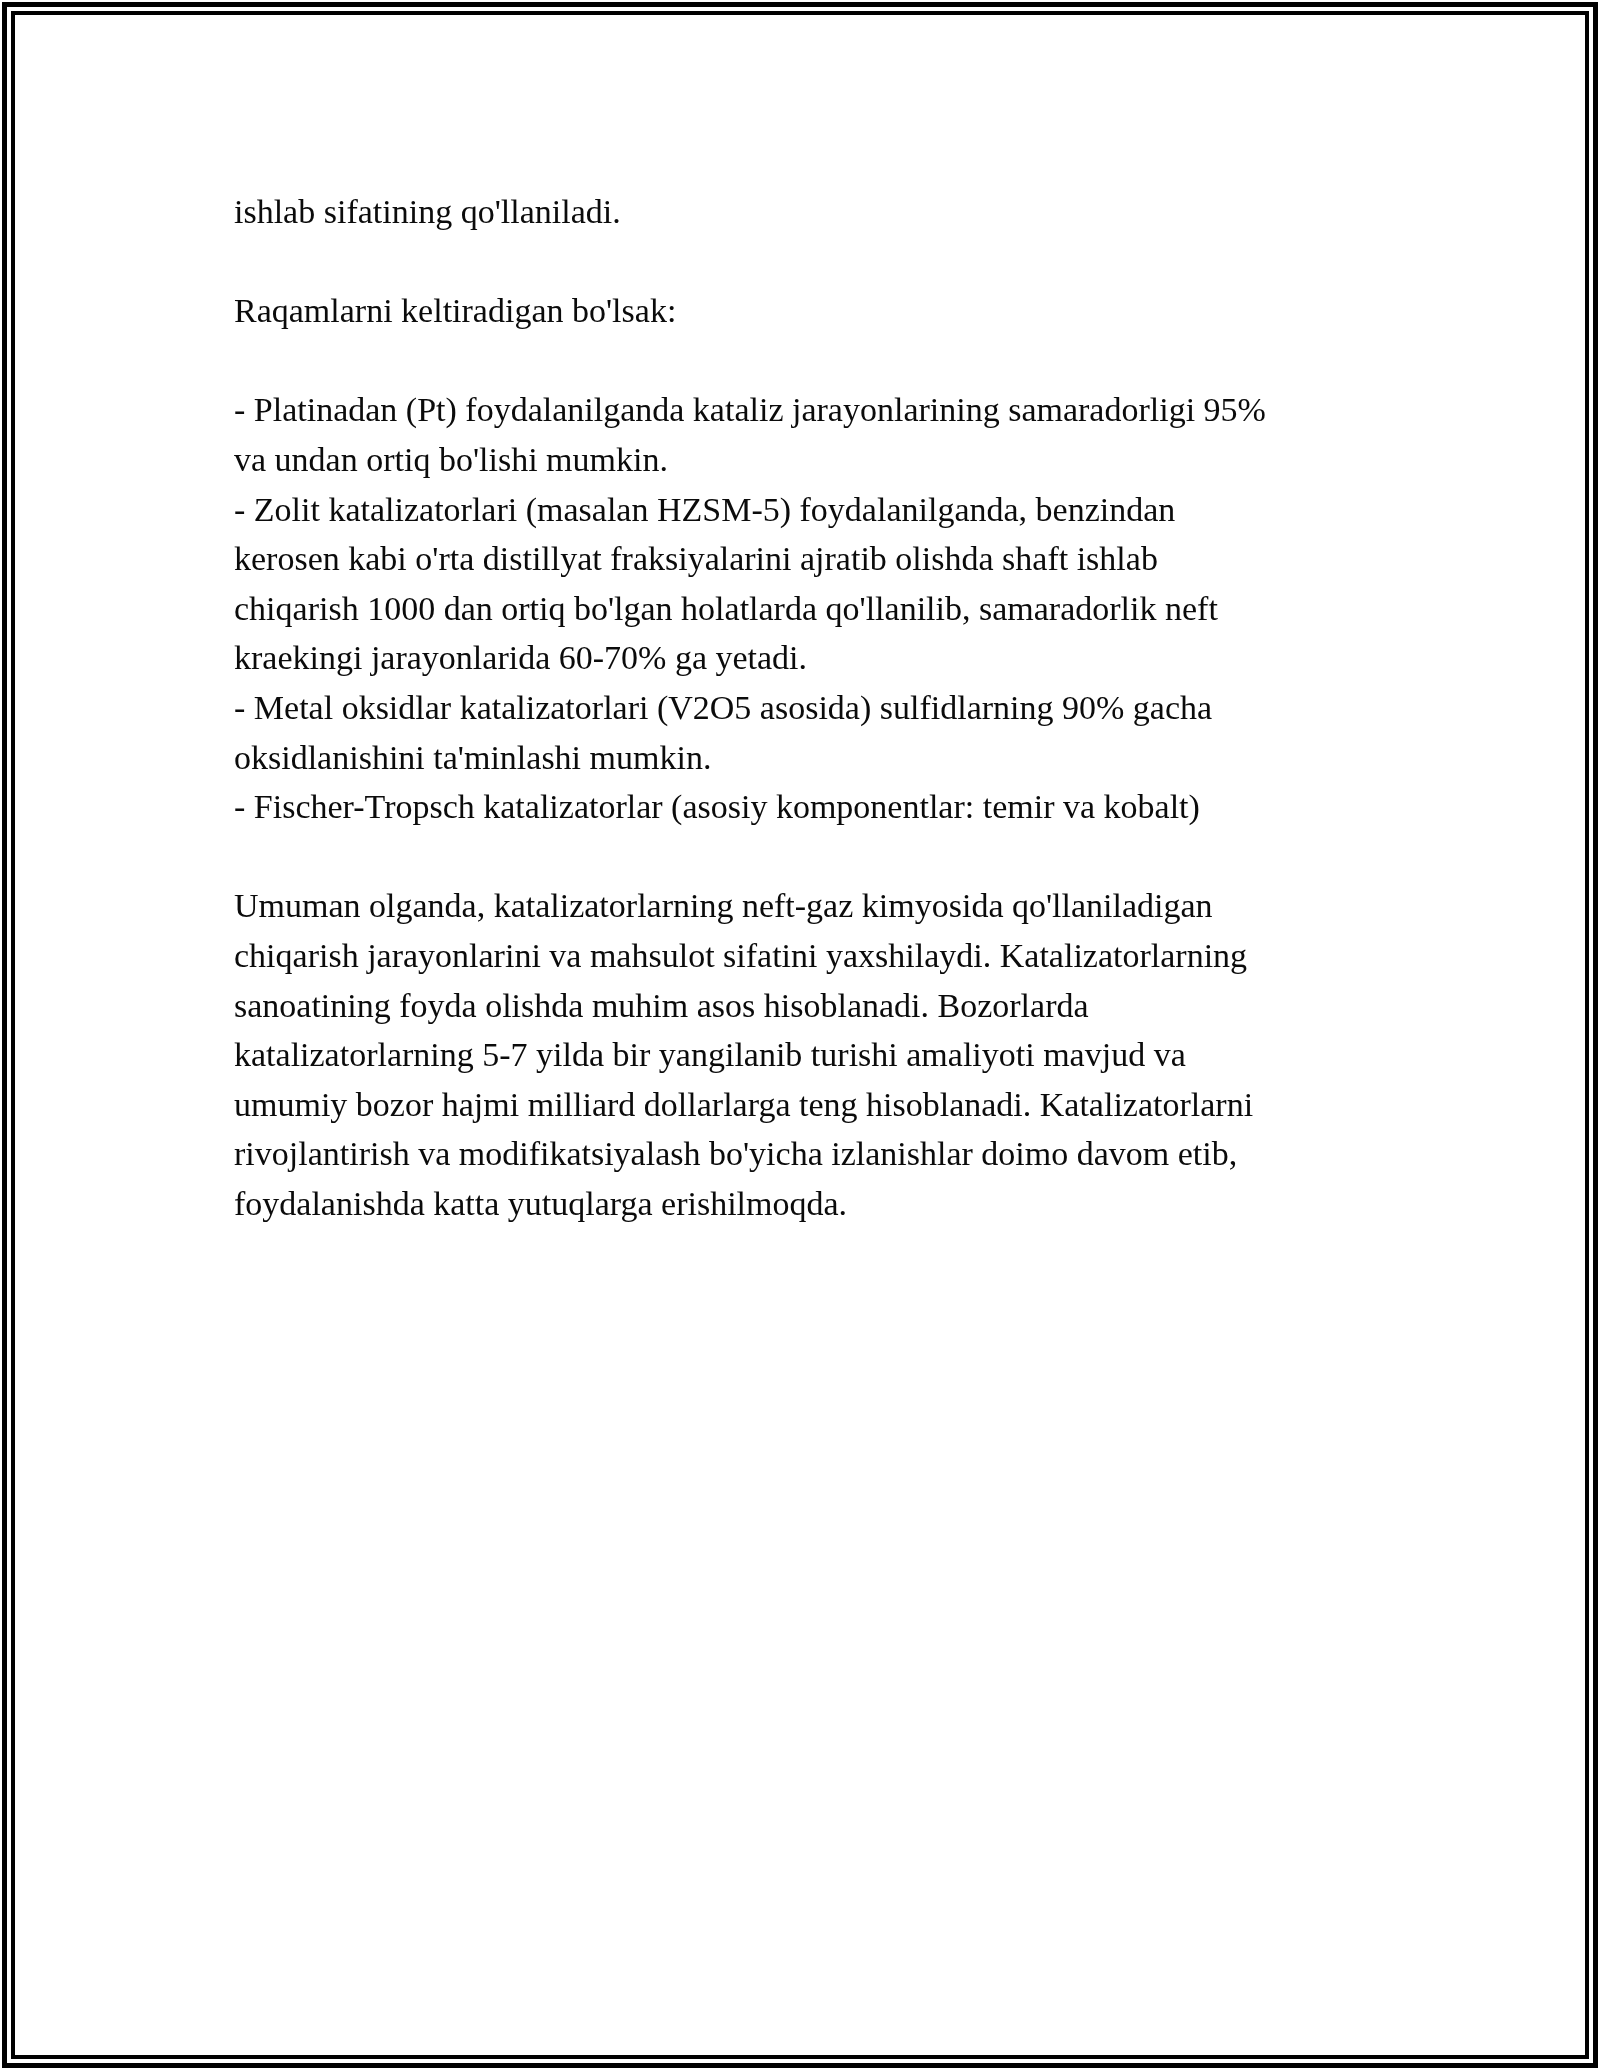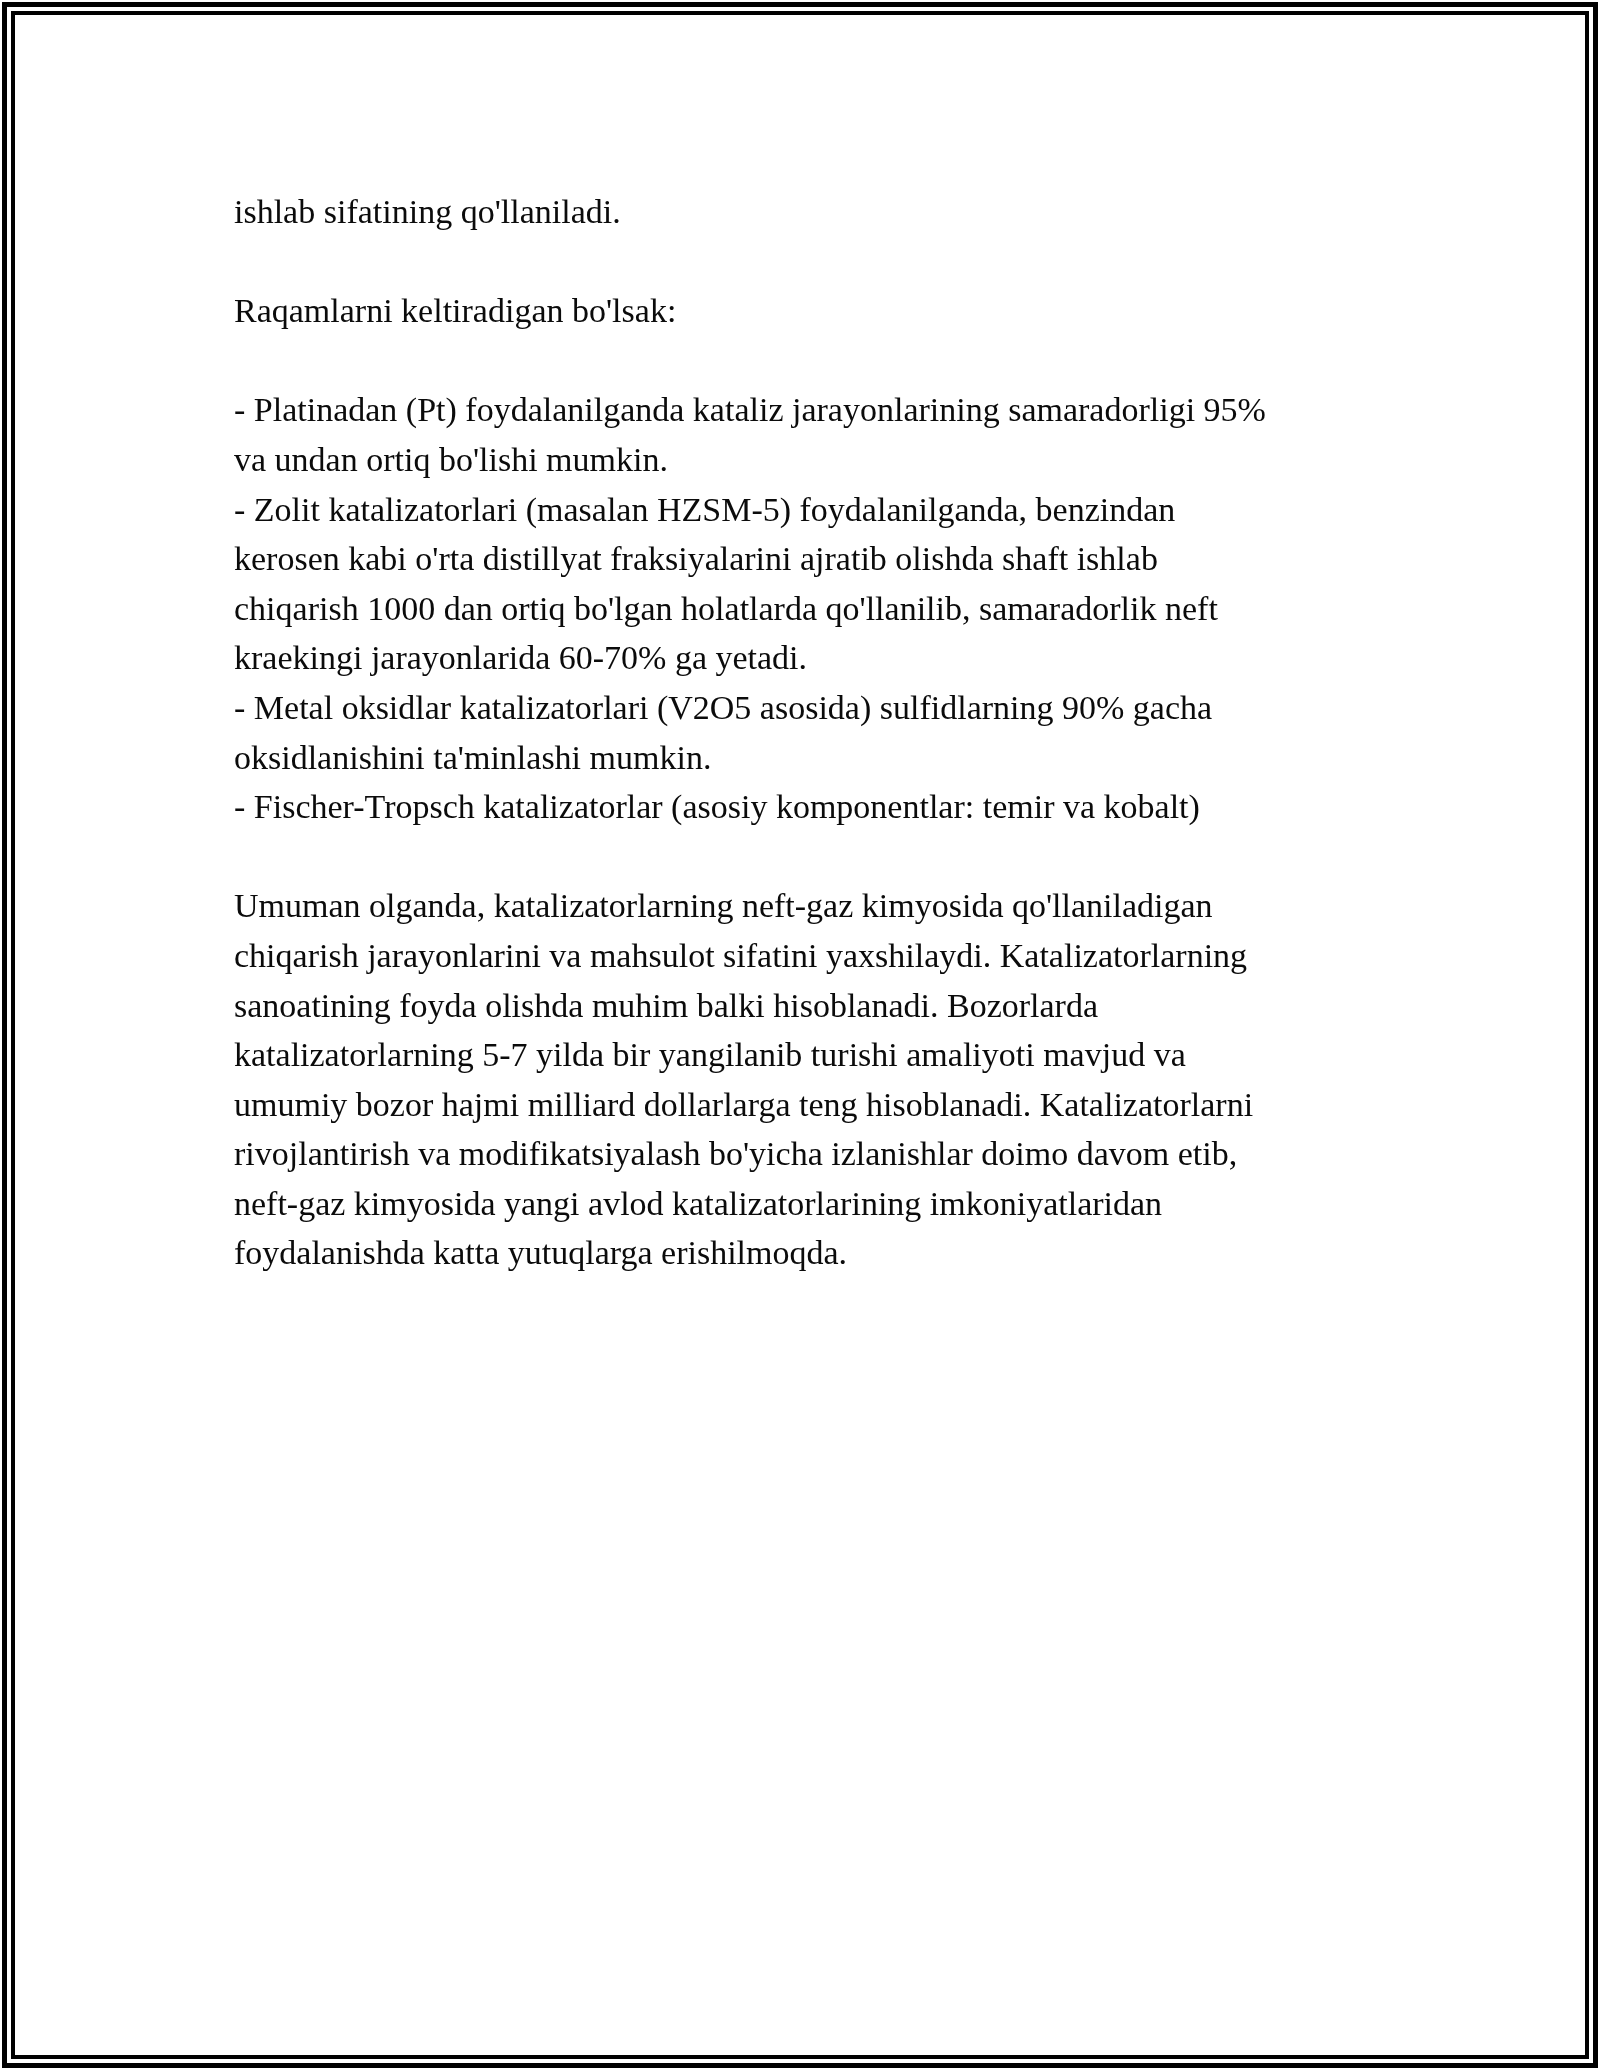--- a/index.html
+++ b/index.html
@@ -70,21 +70,20 @@
         <span class="line">kerosen kabi o'rta distillyat fraksiyalarini ajratib olishda shaft ishlab</span>
         <span class="line">chiqarish 1000 dan ortiq bo'lgan holatlarda qo'llanilib, samaradorlik neft</span>
         <span class="line">kraekingi jarayonlarida 60-70% ga yetadi.</span>
         <span class="line">- Metal oksidlar katalizatorlari (V2O5 asosida) sulfidlarning 90% gacha</span>
         <span class="line">oksidlanishini ta'minlashi mumkin.</span>
         <span class="line">- Fischer-Tropsch katalizatorlar (asosiy komponentlar: temir va kobalt)</span>
       </p>
       <p>
         <span class="line">Umuman olganda, katalizatorlarning neft-gaz kimyosida qo'llaniladigan</span>
         <span class="line">chiqarish jarayonlarini va mahsulot sifatini yaxshilaydi. Katalizatorlarning</span>
-        <span class="line">sanoatining foyda olishda muhim balki hisoblanadi. Bozorlarda</span>
+        <span class="line">sanoatining foyda olishda muhim asos hisoblanadi. Bozorlarda</span>
         <span class="line">katalizatorlarning 5-7 yilda bir yangilanib turishi amaliyoti mavjud va</span>
         <span class="line">umumiy bozor hajmi milliard dollarlarga teng hisoblanadi. Katalizatorlarni</span>
         <span class="line">rivojlantirish va modifikatsiyalash bo'yicha izlanishlar doimo davom etib,</span>
-        <span class="line">neft-gaz kimyosida yangi avlod katalizatorlarining imkoniyatlaridan</span>
         <span class="line">foydalanishda katta yutuqlarga erishilmoqda.</span>
       </p>
     </main>
 </div>
 
 </body></html>

